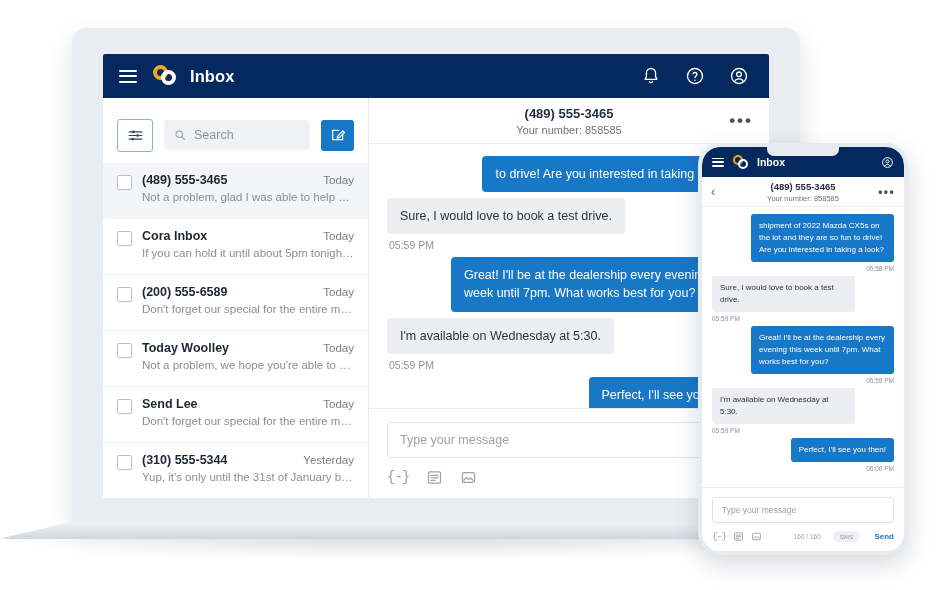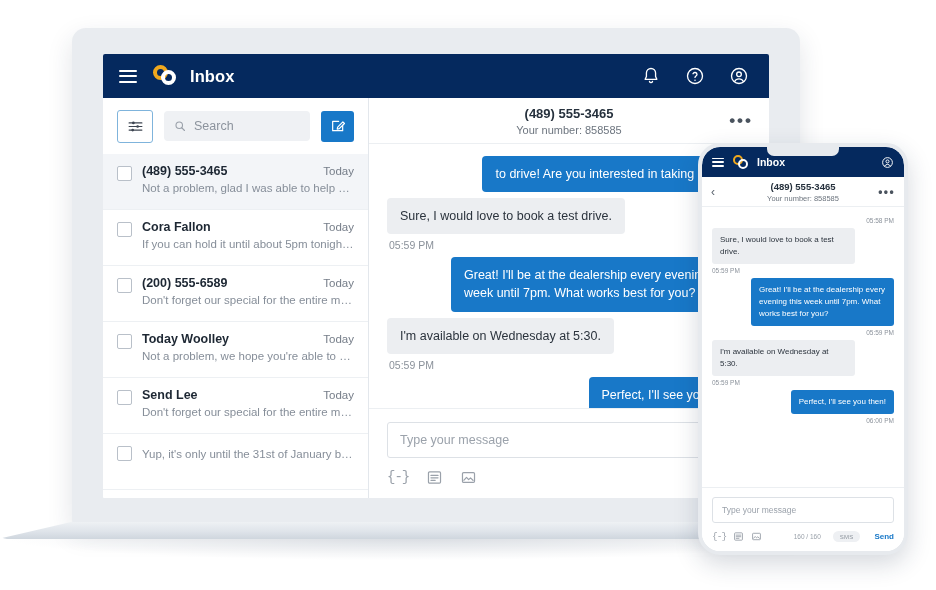--- a/index.html
+++ b/index.html
@@ -154,20 +154,21 @@
     box-sizing: border-box;
   }
   .list-toolbar {
     height: 56px;
     display: flex;
     align-items: center;
     padding: 0 14px;
     gap: 11px;
     box-sizing: border-box;
     background: #ffffff;
+    margin-top: 9px;
   }
   .filter-btn {
     width: 34px; height: 31px;
     border: 1px solid #7fb4dc;
     border-radius: 3px;
     background: #ffffff;
     display: flex;
     align-items: center;
     justify-content: center;
     cursor: pointer;
@@ -656,21 +657,21 @@
                     <span class="conv-name">(489) 555-3465</span>
                     <span class="conv-time">Today</span>
                   </div>
                   <div class="conv-preview">Not a problem, glad I was able to help outa...</div>
                 </div>
               </div>
               <div class="conv-item">
                 <div class="conv-check"></div>
                 <div class="conv-main">
                   <div class="conv-top">
-                    <span class="conv-name">Cora Fallon</span>
+                    <span class="conv-name">Cora Inbox</span>
                     <span class="conv-time">Today</span>
                   </div>
                   <div class="conv-preview">If you can hold it until about 5pm tonight I...</div>
                 </div>
               </div>
               <div class="conv-item">
                 <div class="conv-check"></div>
                 <div class="conv-main">
                   <div class="conv-top">
                     <span class="conv-name">(200) 555-6589</span>
@@ -695,20 +696,24 @@
                   <div class="conv-top">
                     <span class="conv-name">Send Lee</span>
                     <span class="conv-time">Today</span>
                   </div>
                   <div class="conv-preview">Don't forget our special for the entire mon...</div>
                 </div>
               </div>
               <div class="conv-item">
                 <div class="conv-check"></div>
                 <div class="conv-main">
+                  <div class="conv-top">
+                    <span class="conv-name">(310) 555-5344</span>
+                    <span class="conv-time">Yesterday</span>
+                  </div>
                   <div class="conv-preview">Yup, it's only until the 31st of January but i...</div>
                 </div>
               </div>
             </div>
         </div>
 
         <div class="thread-pane">
           <div class="thread-header">
             <div class="th-center">
               <div class="th-title">(489) 555-3465</div>
@@ -790,20 +795,21 @@
           <div>
             <div class="p-th-title">(489) 555-3465</div>
             <div class="p-th-sub">Your number: 858585</div>
           </div>
           <div class="p-more">•••</div>
         </div>
 
         <div class="p-thread">
 
         <div class="p-msg out">
+              <div class="p-bubble out">shipment of 2022 Mazda CX5s on the lot and they are so fun to drive! Are you interested in taking a look?</div>
               <div class="p-time">05:58 PM</div>
             </div>
             <div class="p-msg in">
               <div class="p-bubble in">Sure, I would love to book a test drive.</div>
               <div class="p-time">05:59 PM</div>
             </div>
             <div class="p-msg out">
               <div class="p-bubble out">Great! I'll be at the dealership every evening this week until 7pm. What works best for you?</div>
               <div class="p-time">05:59 PM</div>
             </div>

